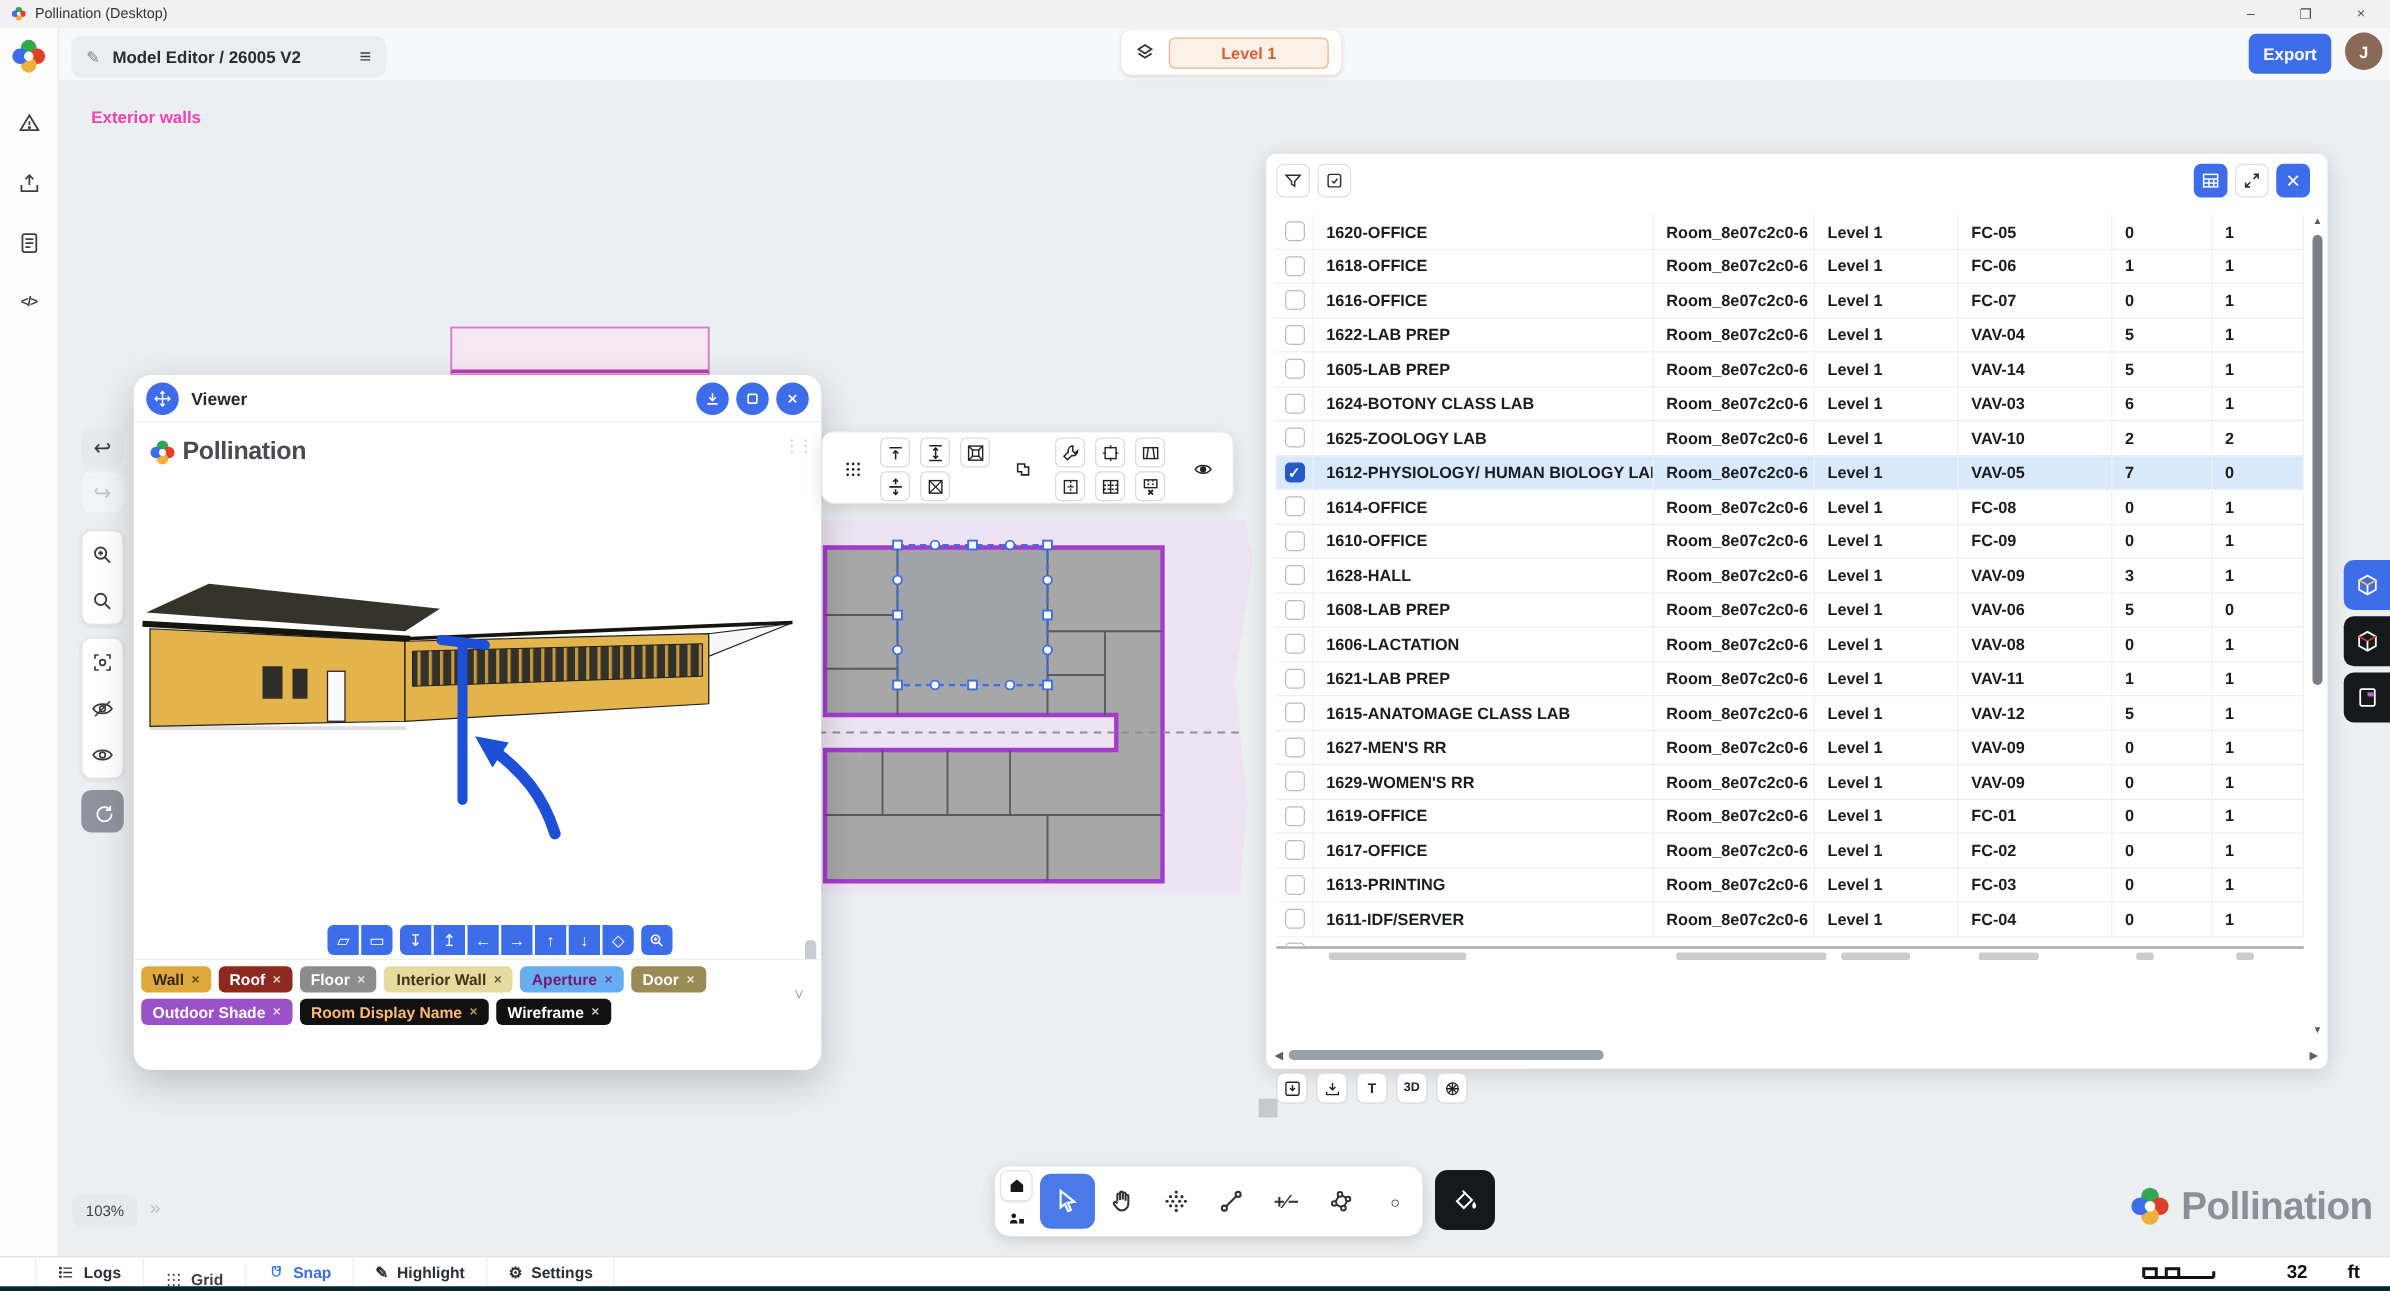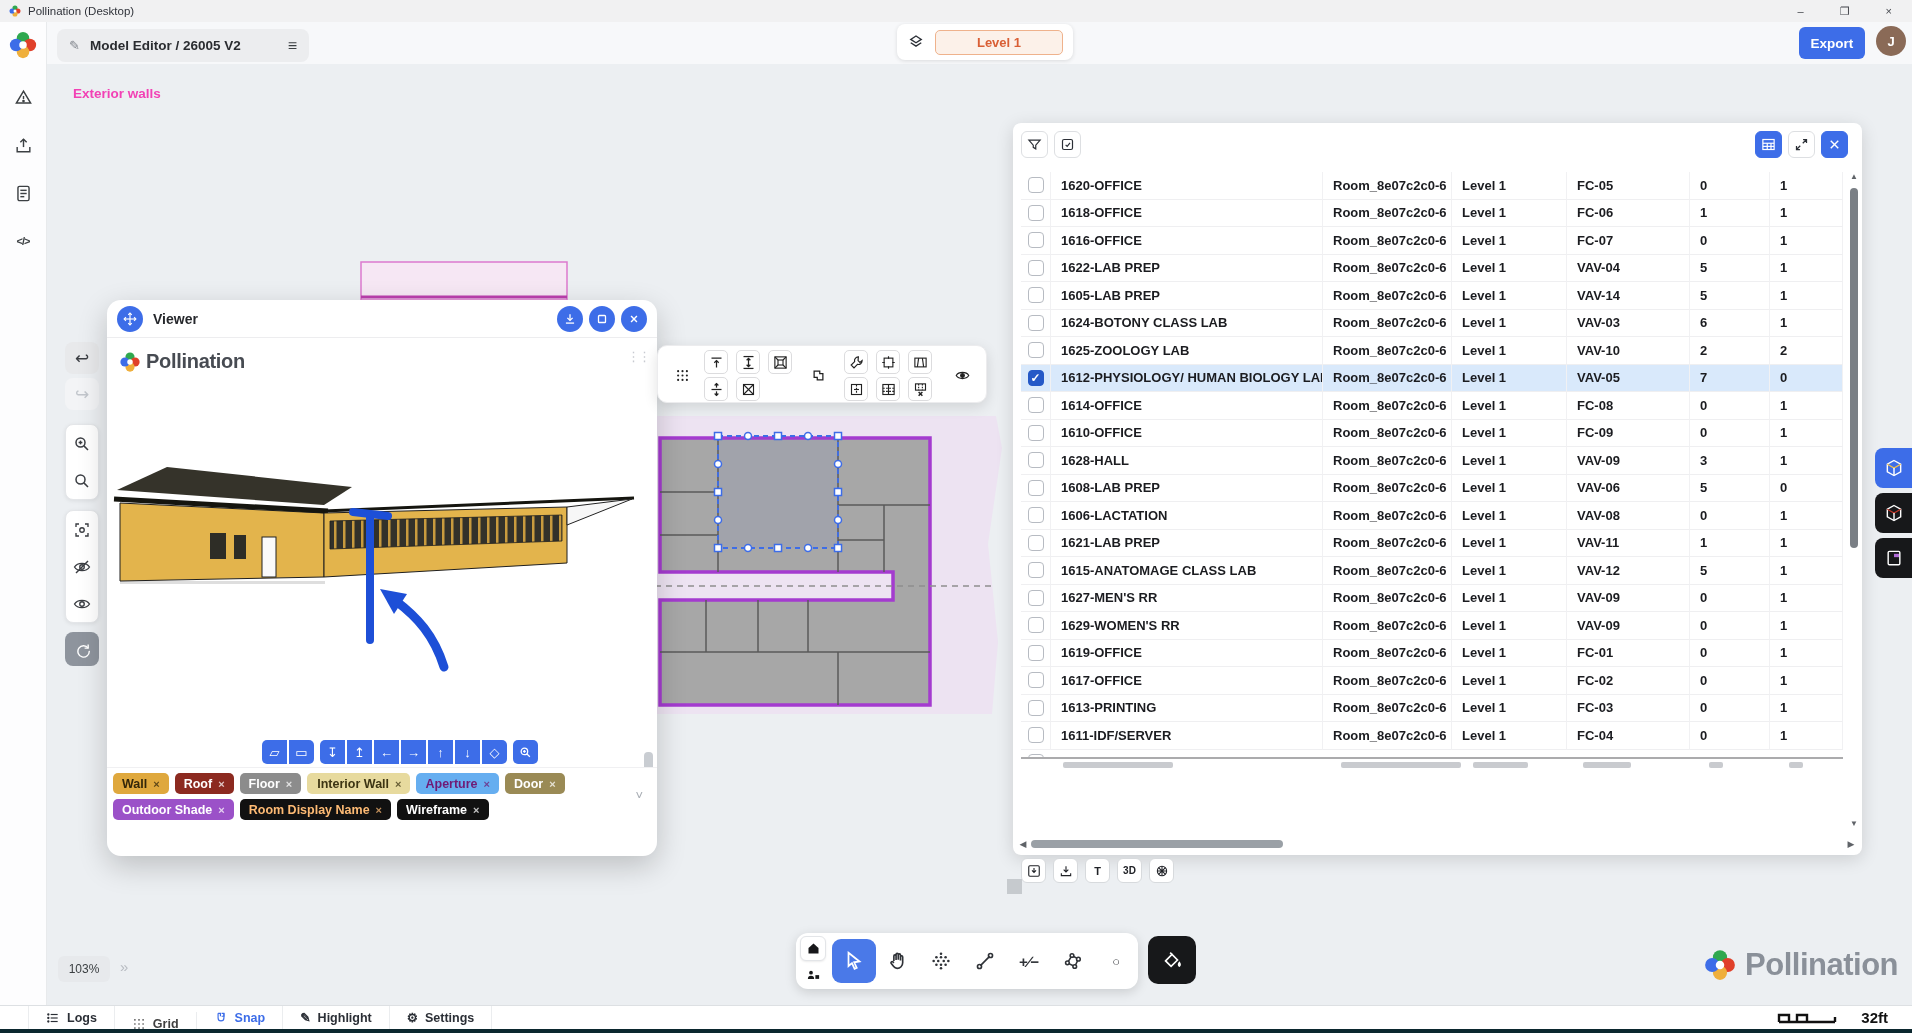--- a/index.html
+++ b/index.html
@@ -133,21 +133,21 @@
   .zoompill { position:absolute; left:58px; top:956px; width:52px; height:26px; background:#E7E9EC; border-radius:6px; display:flex; align-items:center; justify-content:center; font-size:12px; color:#3c4043; z-index:6; }
   .zoomchev { position:absolute; left:120px; top:958px; color:#B8BCC2; font-size:15px; z-index:6; }
 
   
   .statusbar { position:absolute; left:0; top:1005px; width:1912px; height:24px; background:#fff; border-top:1px solid #DDE0E3; display:flex; align-items:center; z-index:40; }
   .sb-item { display:flex; align-items:center; gap:7px; padding:0 17px; height:100%; font-size:12.5px; font-weight:600; color:#2b2f36; border-right:1px solid #EBEDEF; }
   .sb-item:first-child { border-left:1px solid #EBEDEF; margin-left:28px; }
   .sb-item svg { width:14px; height:14px; }
   .sb-item.disabled { color:#404040;margin-top:12px; }
   .sb-item.accent { color:#3D6DE8; }
-  .sb-right { margin-left:auto; display:flex; align-items:center; gap:0; padding-right:24px; }
+  .sb-right { margin-left:auto; display:flex; align-items:center; gap:32px; padding-right:24px; }
   .sb-right .num { font-size:15px; font-weight:800; color:#111; }
   .bottomstrip { position:absolute; left:0; top:1029px; width:1912px; height:4px; background:#0B272E; z-index:41; }
 
   .planlayer { position:absolute; left:0; top:0; z-index:2; pointer-events:none; }
 </style>
 </head>
 <body>
 
 <div class="app">
 

